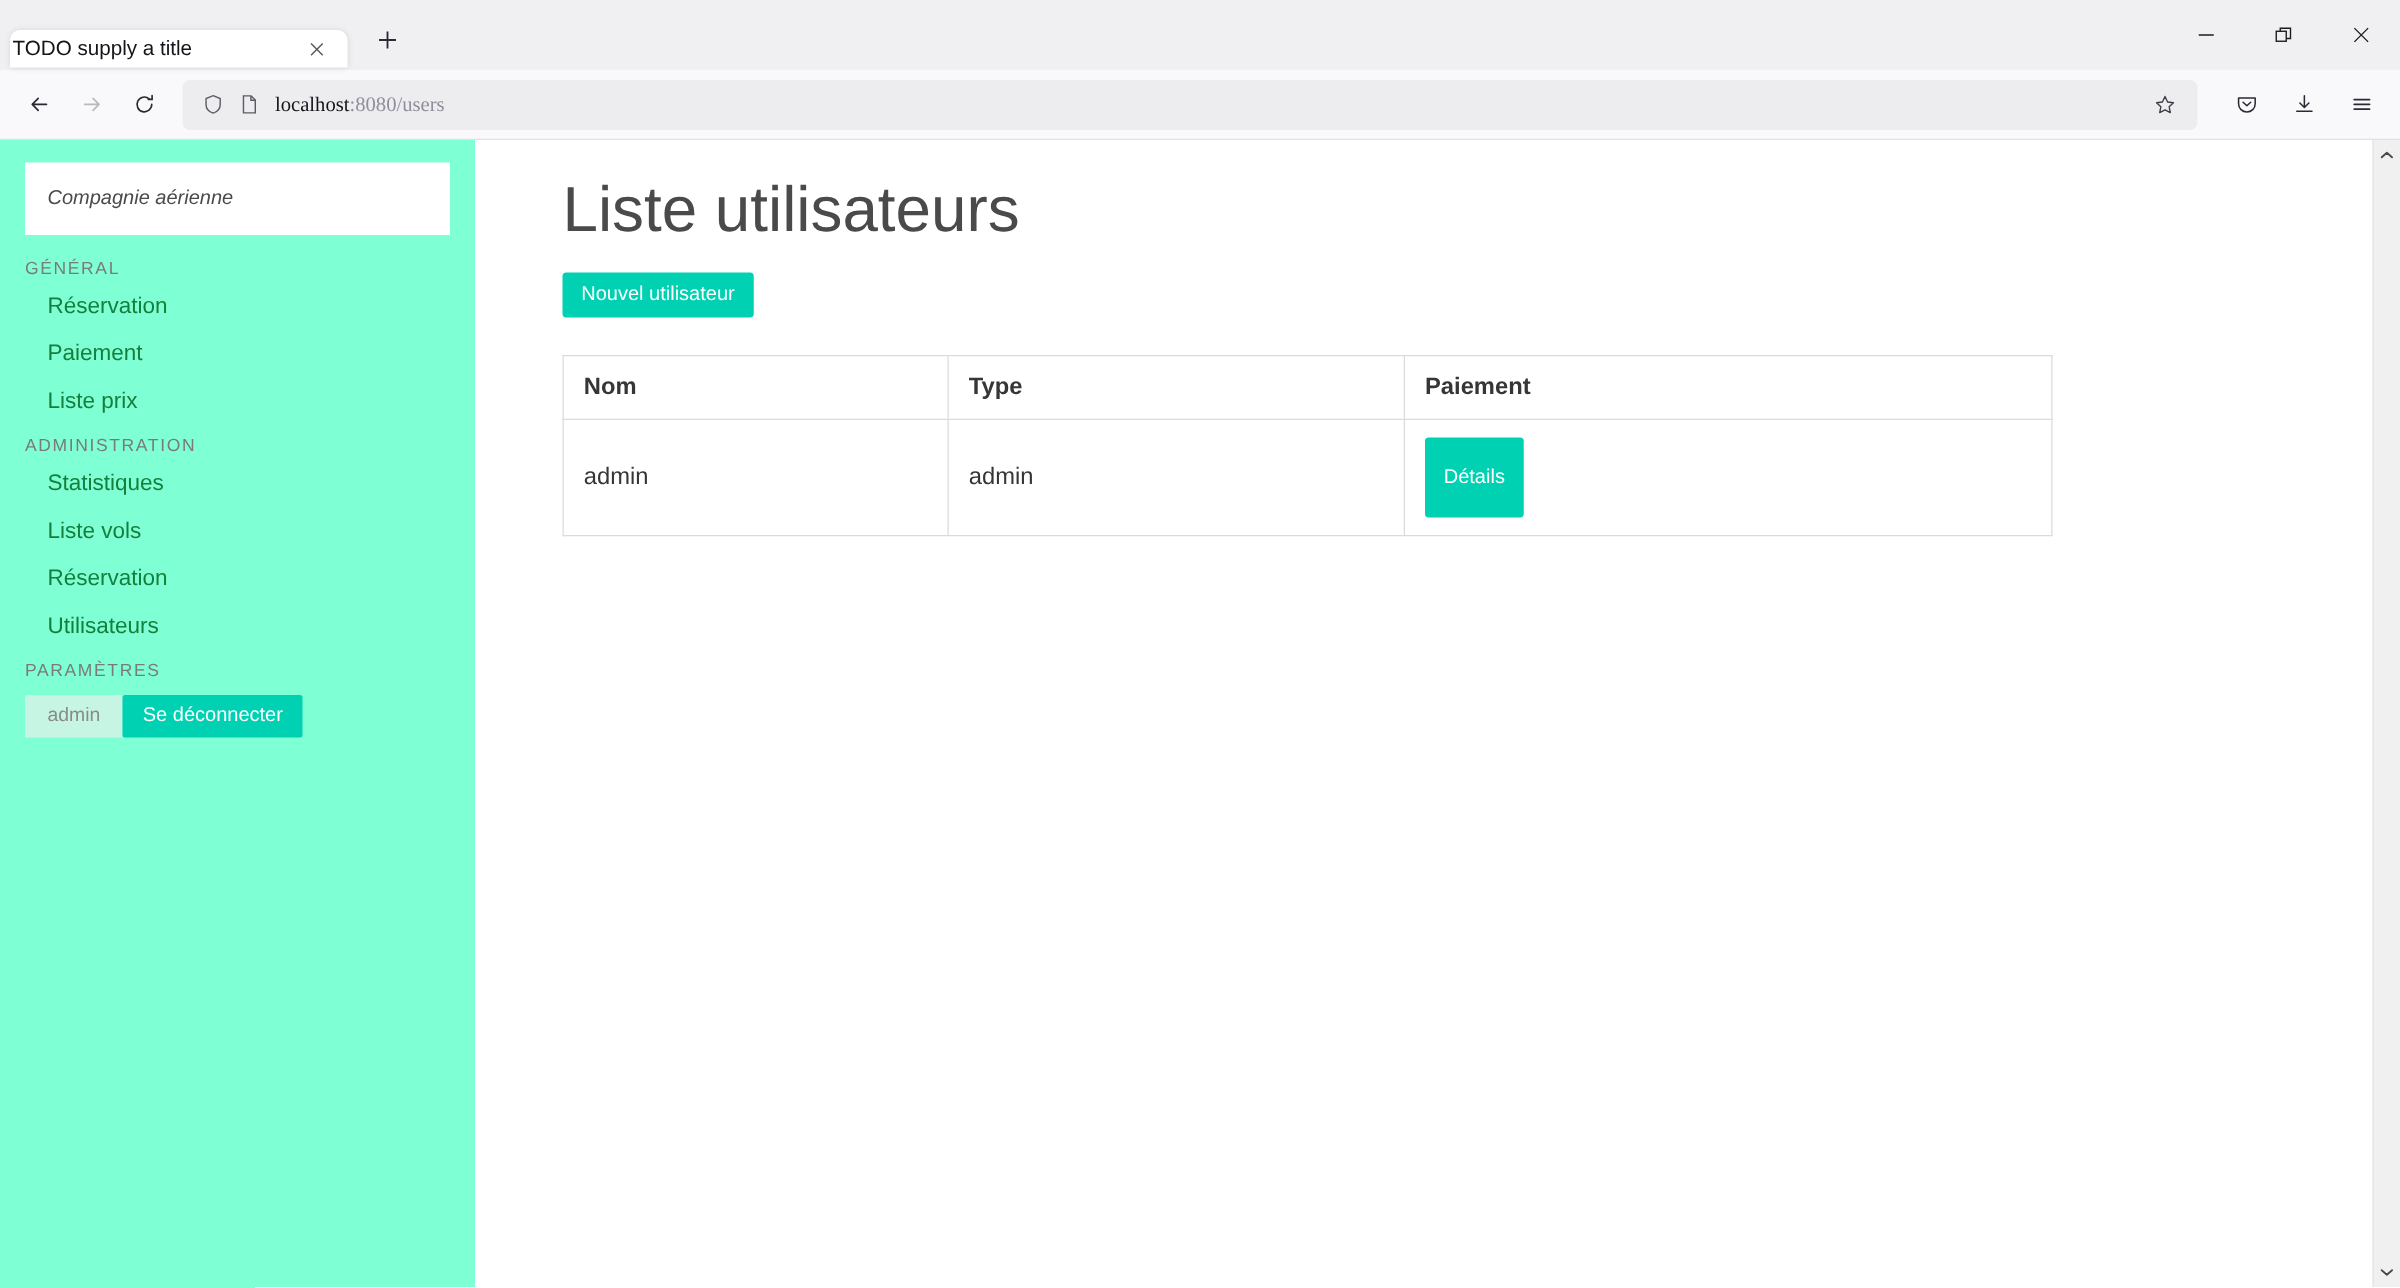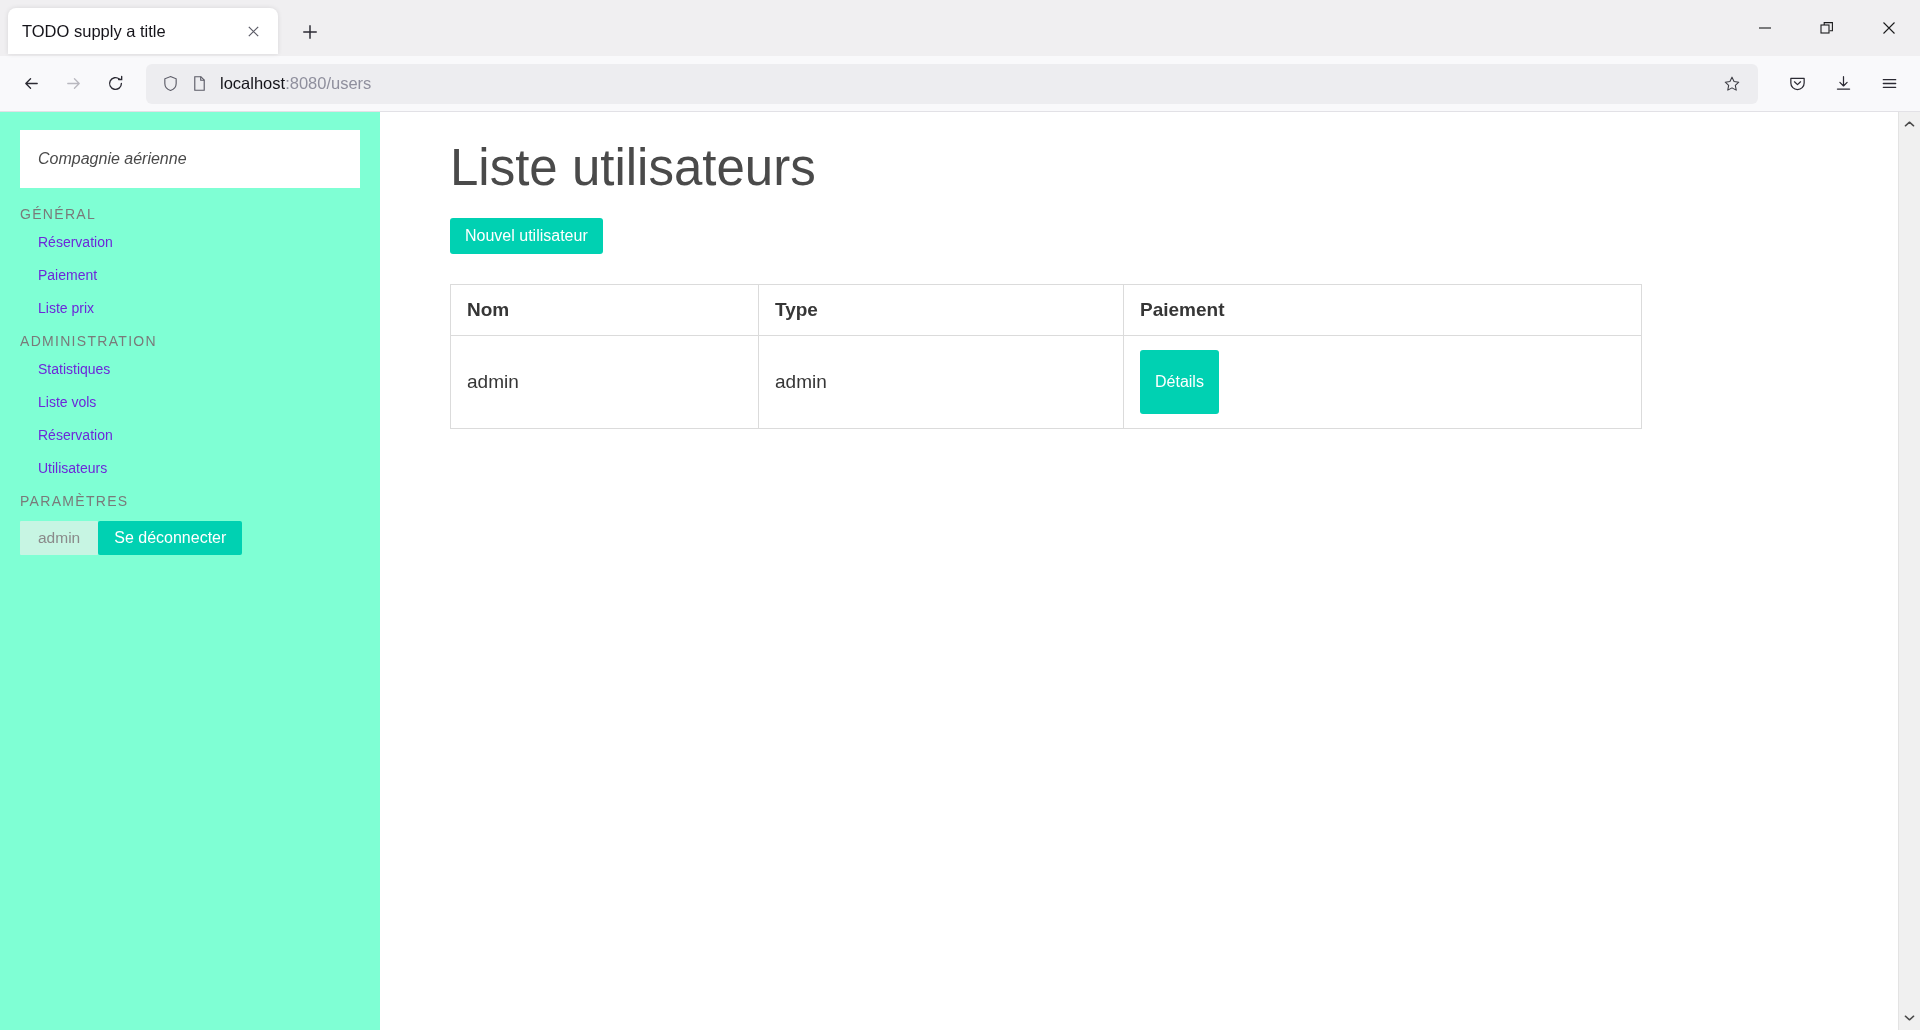--- a/index.html
+++ b/index.html
@@ -16,27 +16,27 @@
   .tabstrip {
     height: 56px;
     background: #f0eff1;
     display: flex;
     align-items: flex-end;
     padding: 0 0 0 8px;
     position: relative;
     flex: 0 0 56px;
   }
   .tab {
-    height: 46px;
+    height: 30px;
     width: 270px;
     background: #ffffff;
     border-radius: 8px 8px 0 0;
     display: flex;
     align-items: center;
-    padding: 0 10px 0 14px;
+    padding: 0 10px 0 2px;
     box-shadow: 0 0 5px rgba(0,0,0,0.10);
     margin-bottom: 2px;
   }
   .tab-title {
     flex: 1;
     font-size: 16.5px;
     color: #15141a;
     white-space: nowrap;
     overflow: hidden;
     text-overflow: ellipsis;
@@ -92,20 +92,21 @@
 
   .urlbar {
     flex: 1;
     height: 40px;
     background: #ededf0;
     border-radius: 6px;
     display: flex;
     align-items: center;
     padding: 0 8px 0 16px;
     margin: 0 10px;
+    font-family: Liberation Serif, serif;
   }
   .urlbar .ico { color: #5b5b66; display: flex; align-items: center; margin-right: 12px; }
   .urlbar .ico svg { width: 17px; height: 17px; }
   .url-text {
     flex: 1;
     font-size: 16.5px;
     color: #8f8f9d;
     white-space: nowrap;
     overflow: hidden;
   }
@@ -155,22 +156,22 @@
   .menu-label {
     font-size: 14px;
     letter-spacing: 1.3px;
     color: #7a7a7a;
     padding: 8px 0 4px 0;
     text-transform: none;
   }
   .menu-list { list-style: none; padding-left: 18px; }
   .menu-list li a {
     display: block;
-    font-size: 14px;
-    color: #6d28d9;
+    font-size: 18px;
+    color: #15803d;
     text-decoration: none;
     padding: 8px 0 9px 0;
   }
 
   .footer-row {
     display: flex;
     align-items: stretch;
     margin-top: 8px;
     padding-left: 0;
   }

